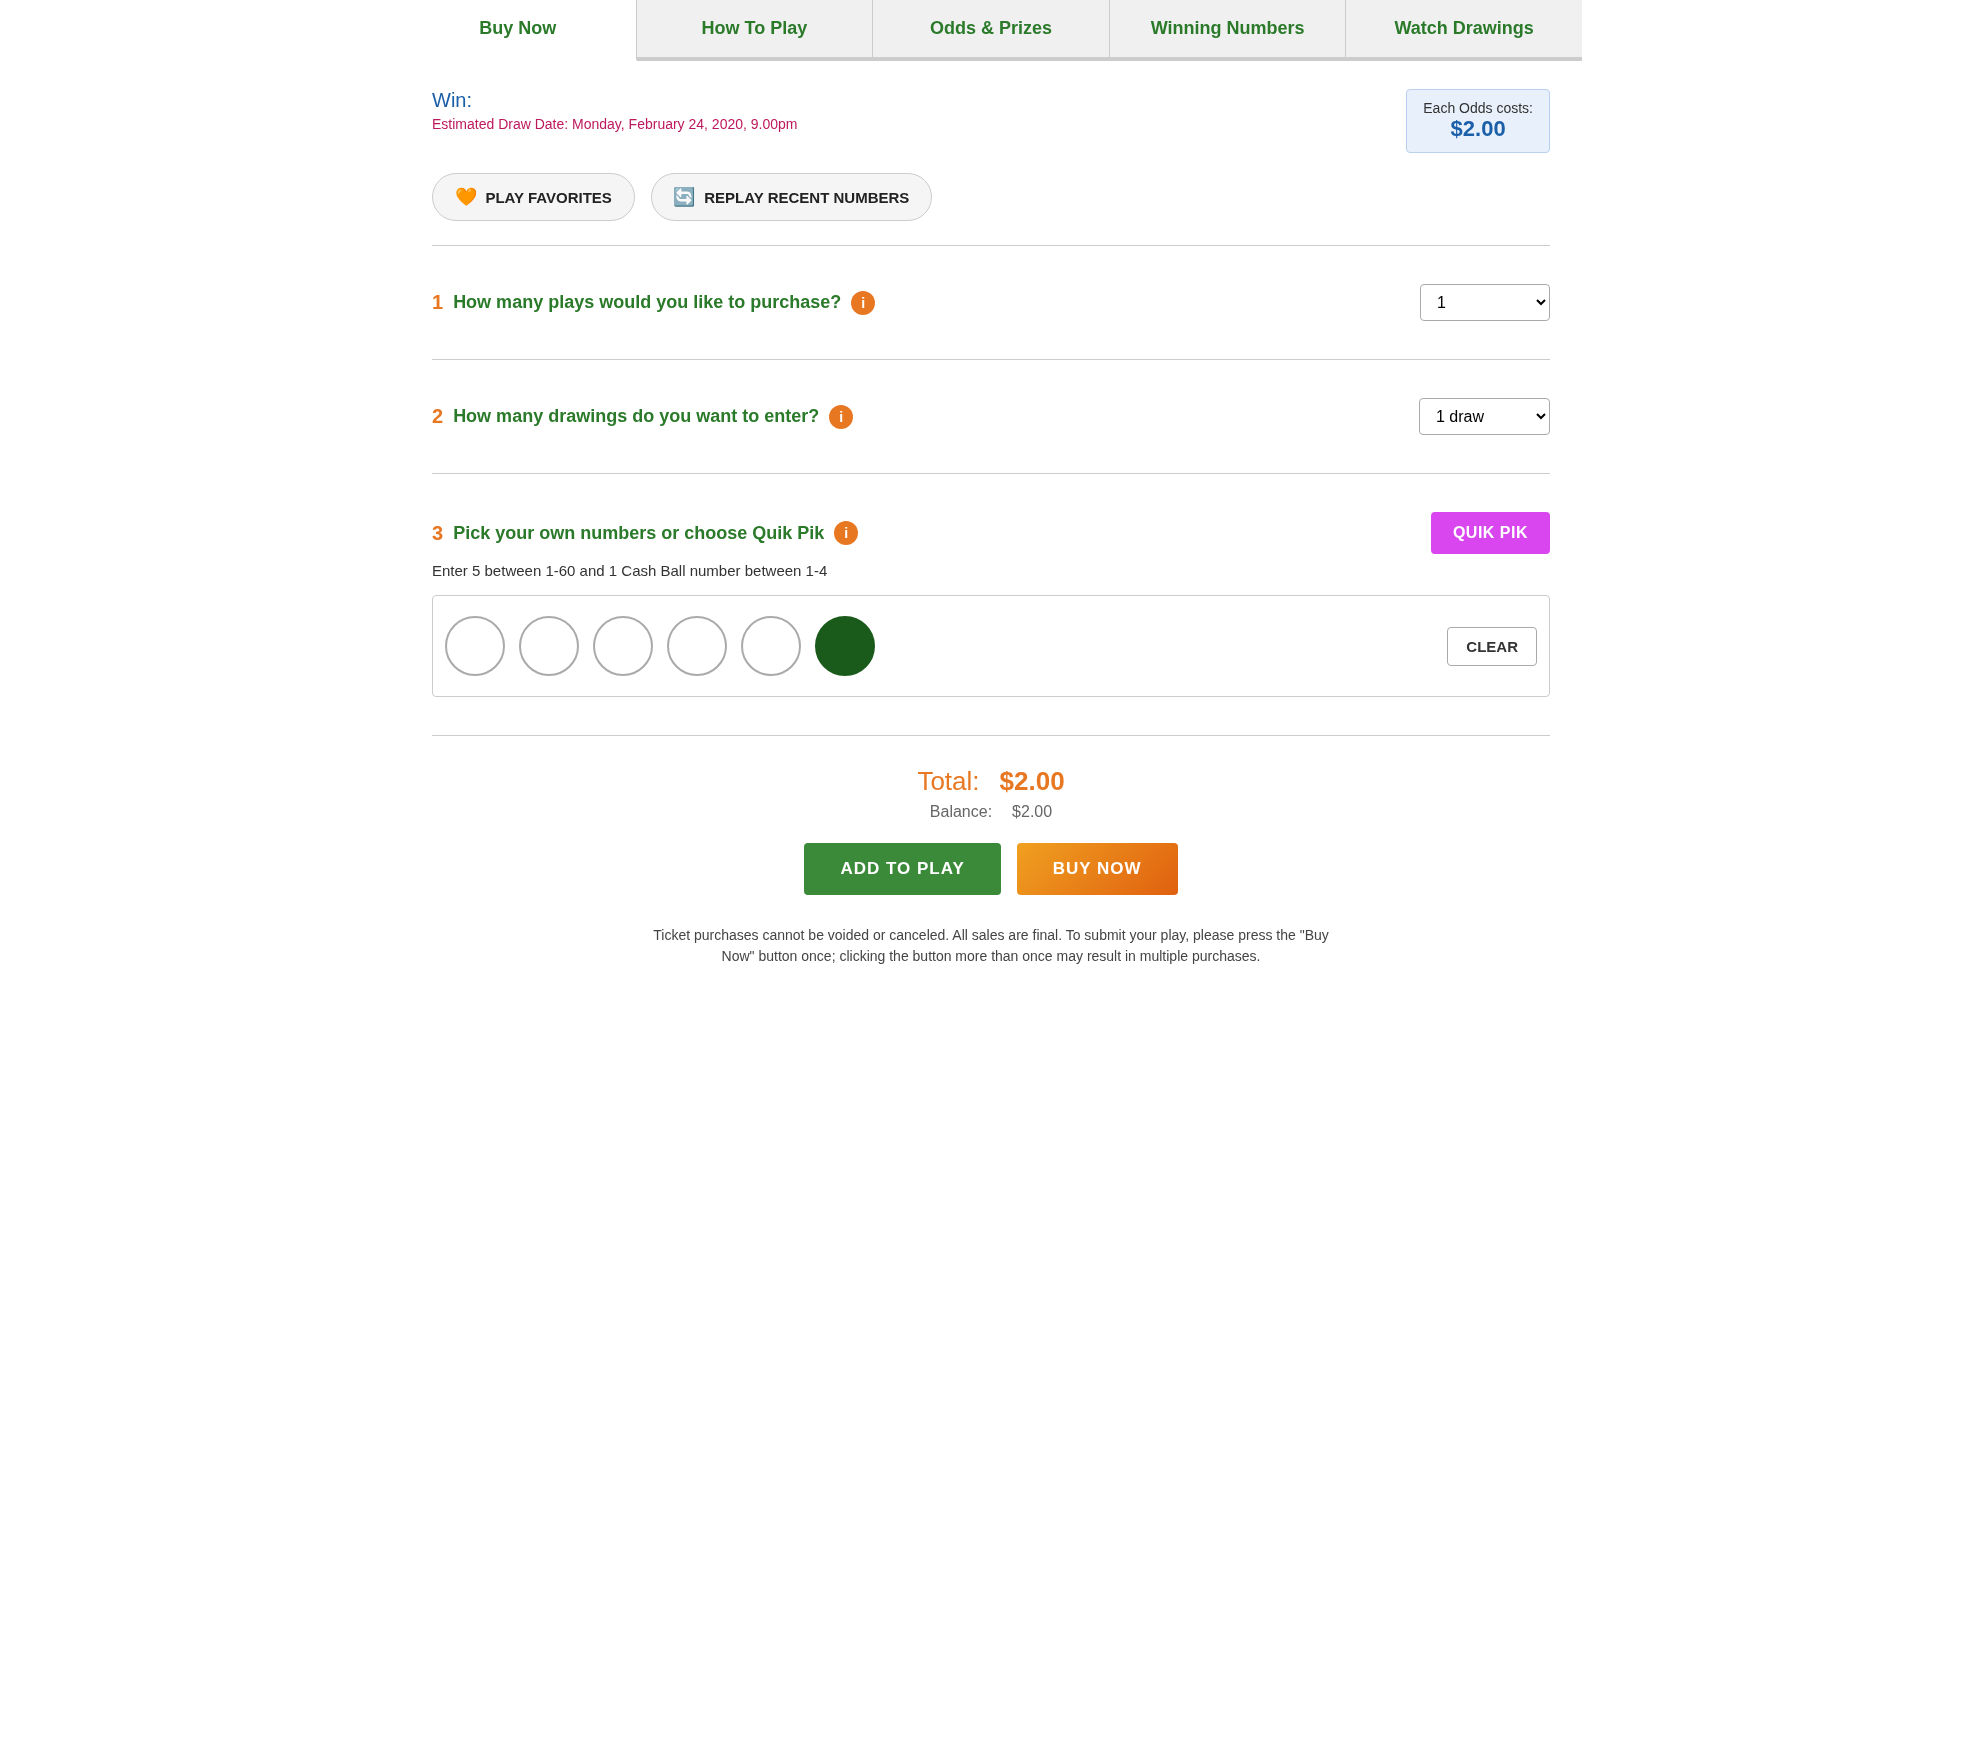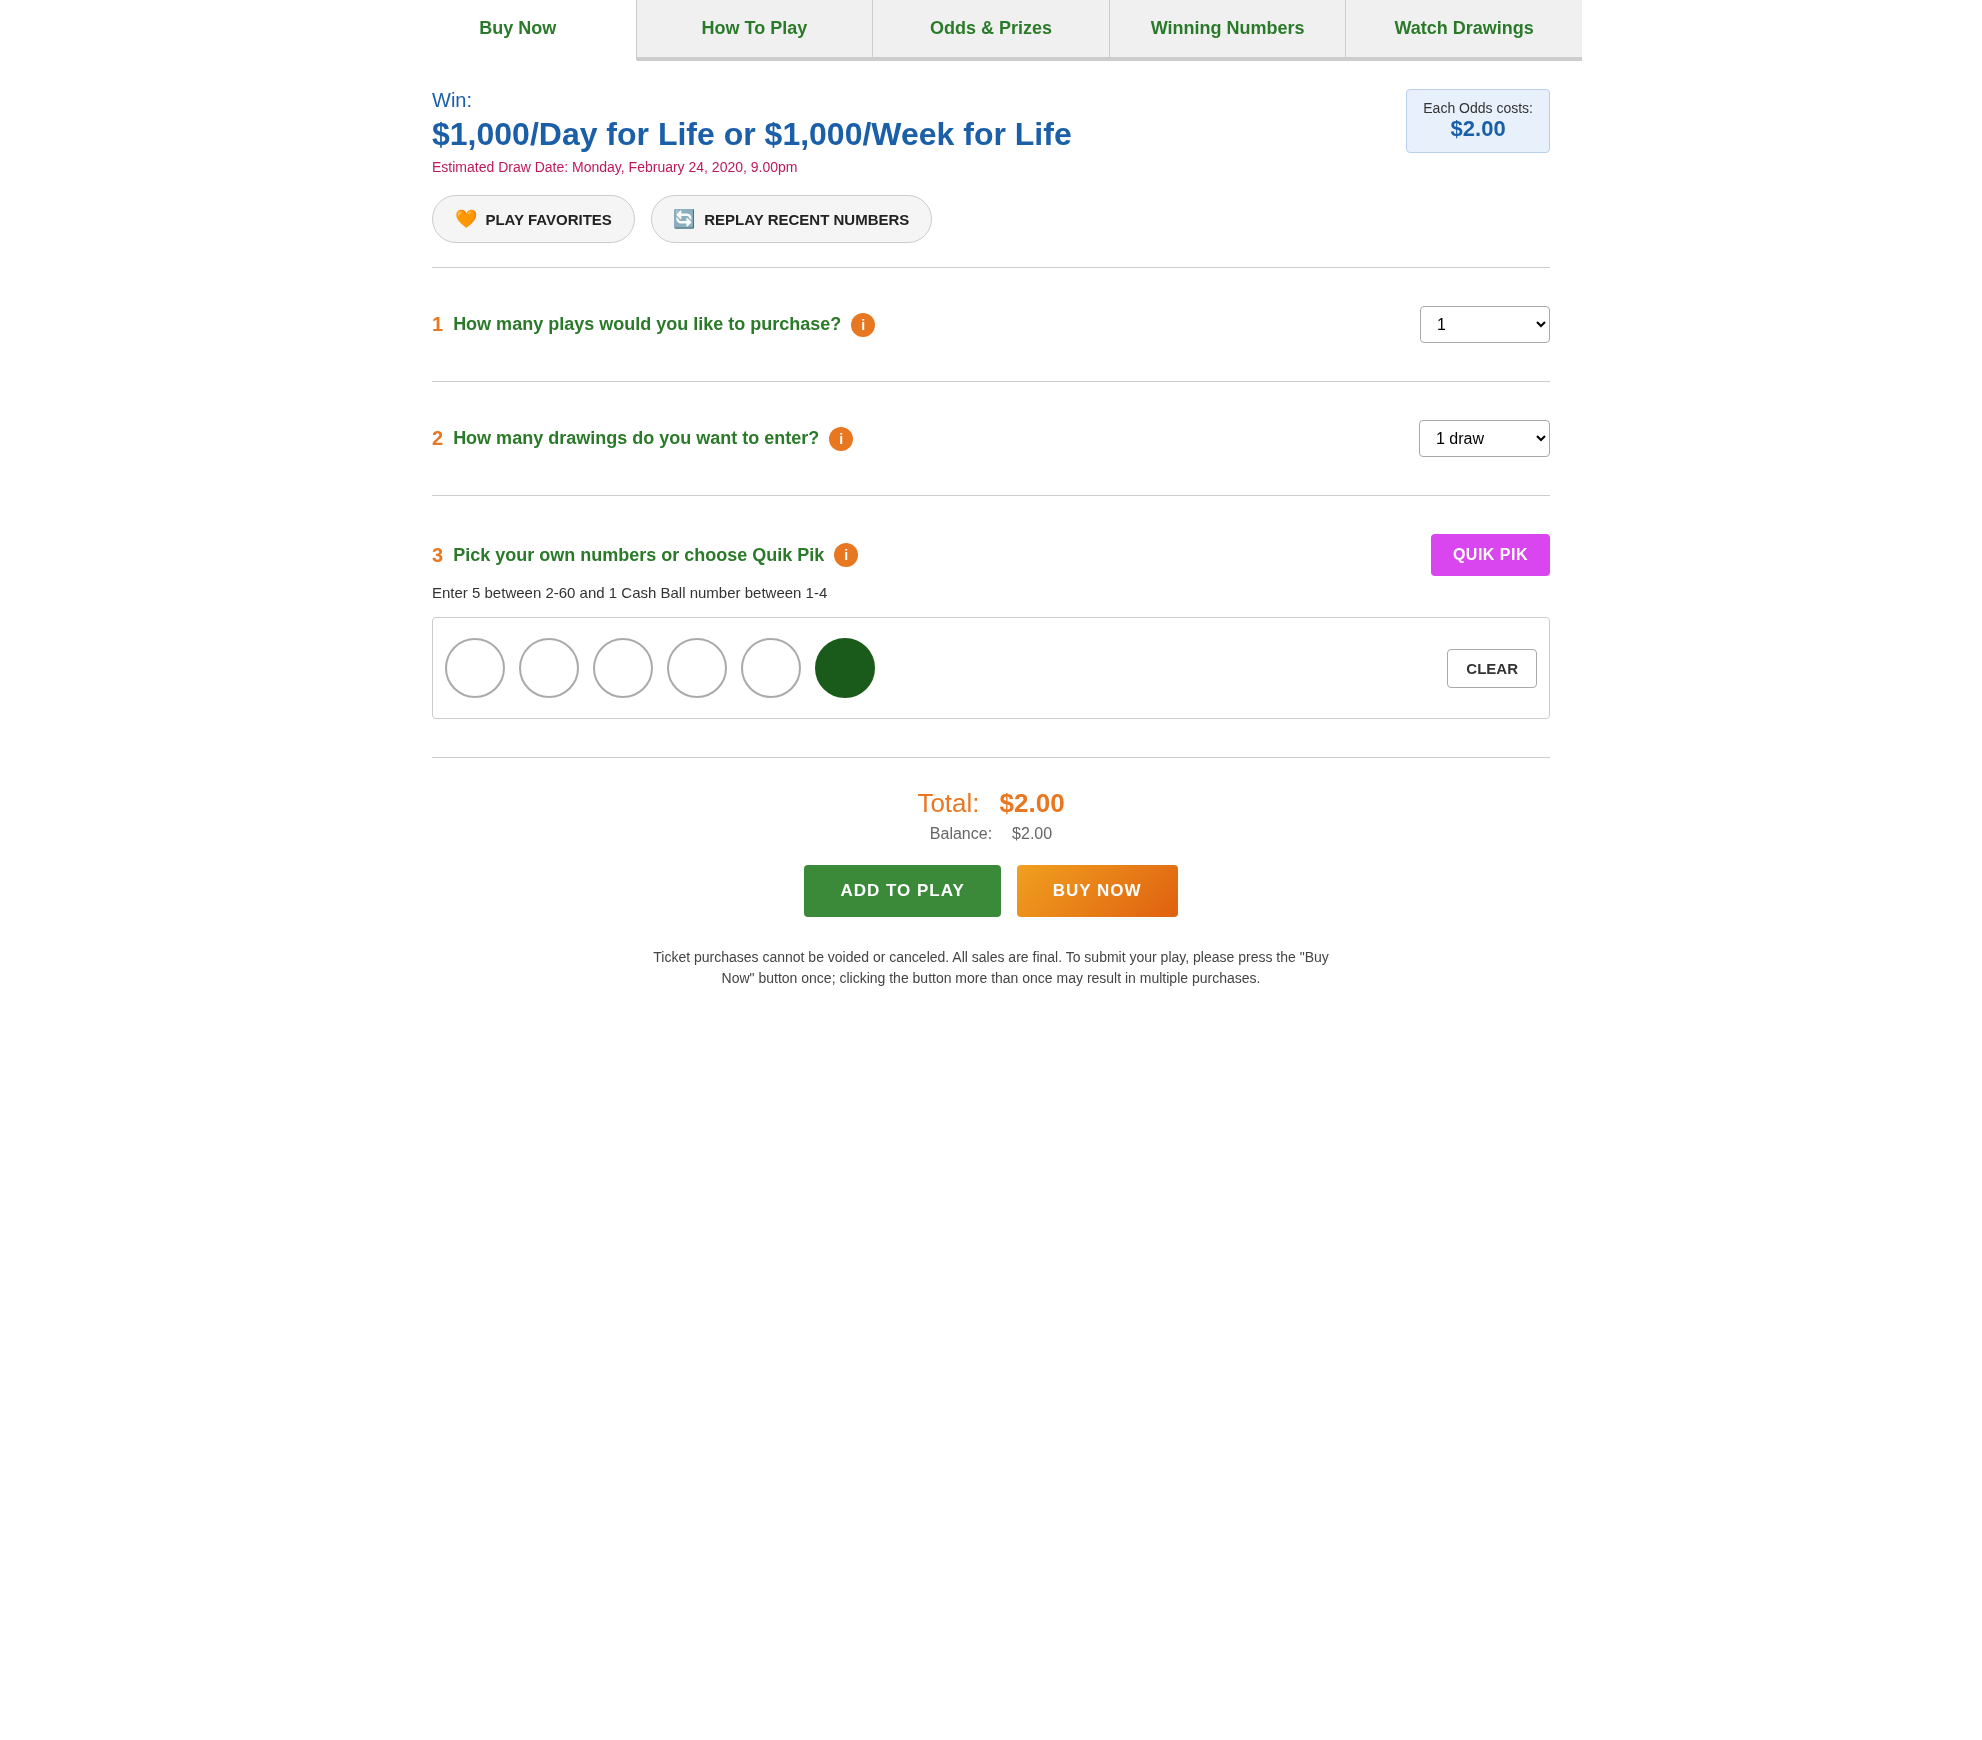--- a/index.html
+++ b/index.html
@@ -332,21 +332,20 @@
   <div class="tab">
     <span>Watch Drawings</span>
   </div>
 </div>
 
 <div class="main">
 
   <div class="win-section">
     <div class="win-left">
       <div class="win-label">Win:</div>
-      <div class="win-amount">$1,000/Day for Life or $1,000/Week for Life</div>
       <div class="draw-date">Estimated Draw Date: Monday, February 24, 2020, 9.00pm</div>
     </div>
     <div class="each-play-cost">
       <span>Each Odds costs:</span>
       <span class="cost-amount">$2.00</span>
     </div>
   </div>
 
   <div class="play-buttons">
     <button class="play-btn">
@@ -399,21 +398,21 @@
     <div class="pick-header">
       <div class="pick-label">
         <span class="question-num">3</span>
         <span>Pick your own numbers or choose Quik Pik</span>
         <span class="info-icon">i</span>
       </div>
       <button class="quik-pik-btn">
         <span>QUIK PIK</span>
       </button>
     </div>
-    <div class="pick-instruction">Enter 5 between 2-60 and 1 Cash Ball number between 1-4</div>
+    <div class="pick-instruction">Enter 5 between 1-60 and 1 Cash Ball number between 1-4</div>
 
     <div class="balls-area">
       <div class="balls-row">
         <div class="ball empty"></div>
         <div class="ball empty"></div>
         <div class="ball empty"></div>
         <div class="ball empty"></div>
         <div class="ball empty"></div>
         <div class="ball cash"></div>
       </div>

